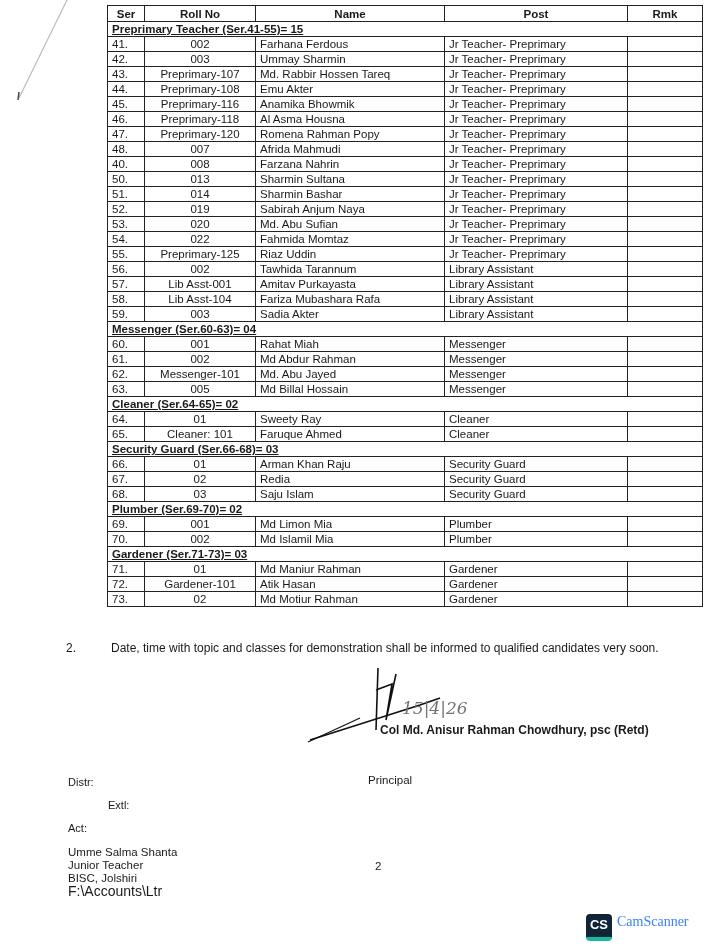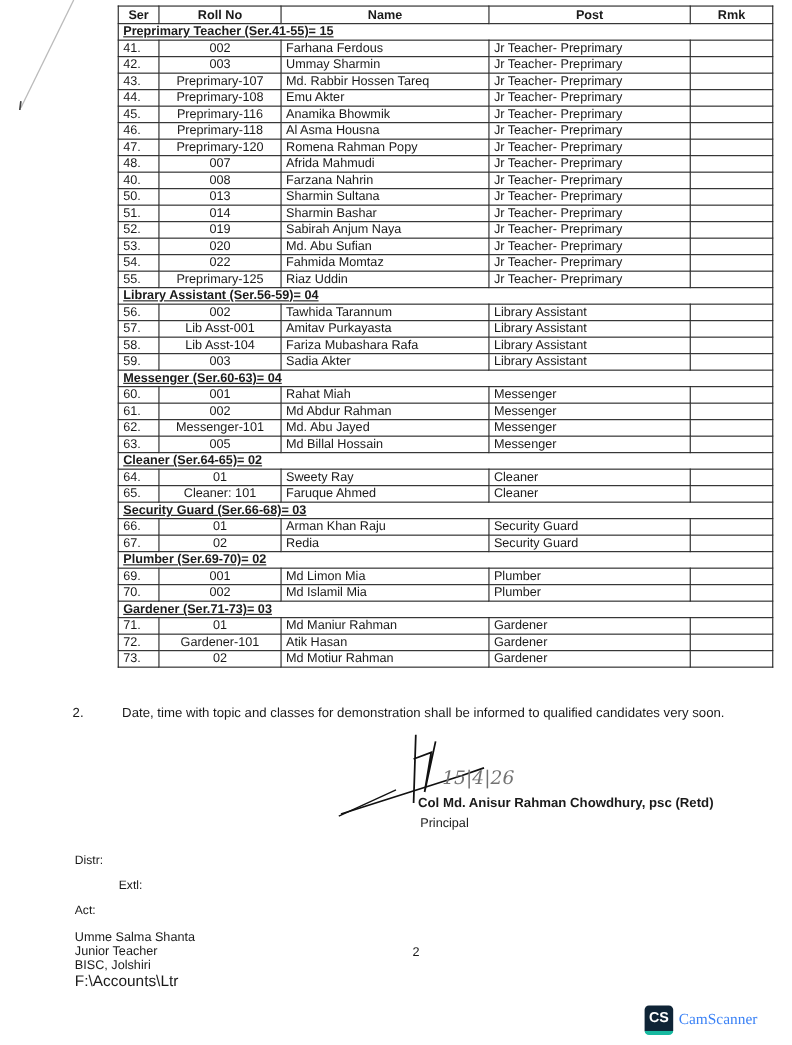--- a/index.html
+++ b/index.html
@@ -25,26 +25,26 @@
     font-weight: bold; text-decoration: underline; padding-left: 4px;
   }
   .note {
     position: absolute; top: 641px; left: 66px; font-size: 12px; width: 620px;
   }
   .note .num { position: absolute; left: 0; }
   .note .txt { position: absolute; left: 45px; white-space: nowrap; }
   .sig { position: absolute; left: 300px; top: 660px; width: 380px; height: 95px; }
   .sig svg { position: absolute; left: 0; top: 0; }
   .sig-name { position: absolute; left: 368px; top: 723px; font-size: 12px; font-weight: bold; white-space: nowrap; margin-left: 12px; }
-  .sig-title { position: absolute; left: 368px; top: 743px; font-size: 11.5px; margin-left: 14px; }
+  .sig-title { position: absolute; left: 368px; top: 774px; font-size: 11.5px; }
   .footer-line { position: absolute; left: 68px; font-size: 11px; }
   .addr { position: absolute; left: 68px; top: 820px; font-size: 11.5px; line-height: 13px; }
   .page-num { position: absolute; left: 375px; top: 860px; font-size: 11.5px; }
   .path { position: absolute; left: 68px; top: 883px; font-size: 14px; font-family: Liberation Sans, sans-serif; }
-  .cs-logo { position: absolute; left: 586px; top: 914px; display: flex; align-items: center; }
+  .cs-logo { position: absolute; left: 586px; top: 914px; display: flex; }
   .cs-badge {
     width: 26px; height: 23px; background: #0f2436; border-radius: 4px; color: #fff;
     font-weight: bold; font-size: 13px; text-align: center; line-height: 21px;
     border-bottom: 4px solid #17b9a0; box-sizing: border-box; height: 27px;
   }
   .cs-text { font-family: "Liberation Serif", serif; font-size: 14px; margin-left: 5px; color: #3b82f6; }
   .stray-mark { position: absolute; left: 12px; top: 0; }
 </style>
 </head>
 <body>
@@ -167,23 +167,20 @@
         <td class="c-rmk"></td>
       </tr>
       <tr>
         <td class="c-ser">55.</td>
         <td class="c-roll">Preprimary-125</td>
         <td class="c-name">Riaz Uddin</td>
         <td class="c-post">Jr Teacher- Preprimary</td>
         <td class="c-rmk"></td>
       </tr>
       <tr>
-        <td colspan="5" class="section">Library Assistant (Ser.56-59)= 04</td>
-      </tr>
-      <tr>
         <td class="c-ser">56.</td>
         <td class="c-roll">002</td>
         <td class="c-name">Tawhida Tarannum</td>
         <td class="c-post">Library Assistant</td>
         <td class="c-rmk"></td>
       </tr>
       <tr>
         <td class="c-ser">57.</td>
         <td class="c-roll">Lib Asst-001</td>
         <td class="c-name">Amitav Purkayasta</td>
@@ -259,20 +256,27 @@
         <td class="c-ser">66.</td>
         <td class="c-roll">01</td>
         <td class="c-name">Arman Khan Raju</td>
         <td class="c-post">Security Guard</td>
         <td class="c-rmk"></td>
       </tr>
       <tr>
         <td class="c-ser">67.</td>
         <td class="c-roll">02</td>
         <td class="c-name">Redia</td>
+        <td class="c-post">Security Guard</td>
+        <td class="c-rmk"></td>
+      </tr>
+      <tr>
+        <td class="c-ser">68.</td>
+        <td class="c-roll">03</td>
+        <td class="c-name">Saju Islam</td>
         <td class="c-post">Security Guard</td>
         <td class="c-rmk"></td>
       </tr>
       <tr>
         <td colspan="5" class="section">Plumber (Ser.69-70)= 02</td>
       </tr>
       <tr>
         <td class="c-ser">69.</td>
         <td class="c-roll">001</td>
         <td class="c-name">Md Limon Mia</td>

